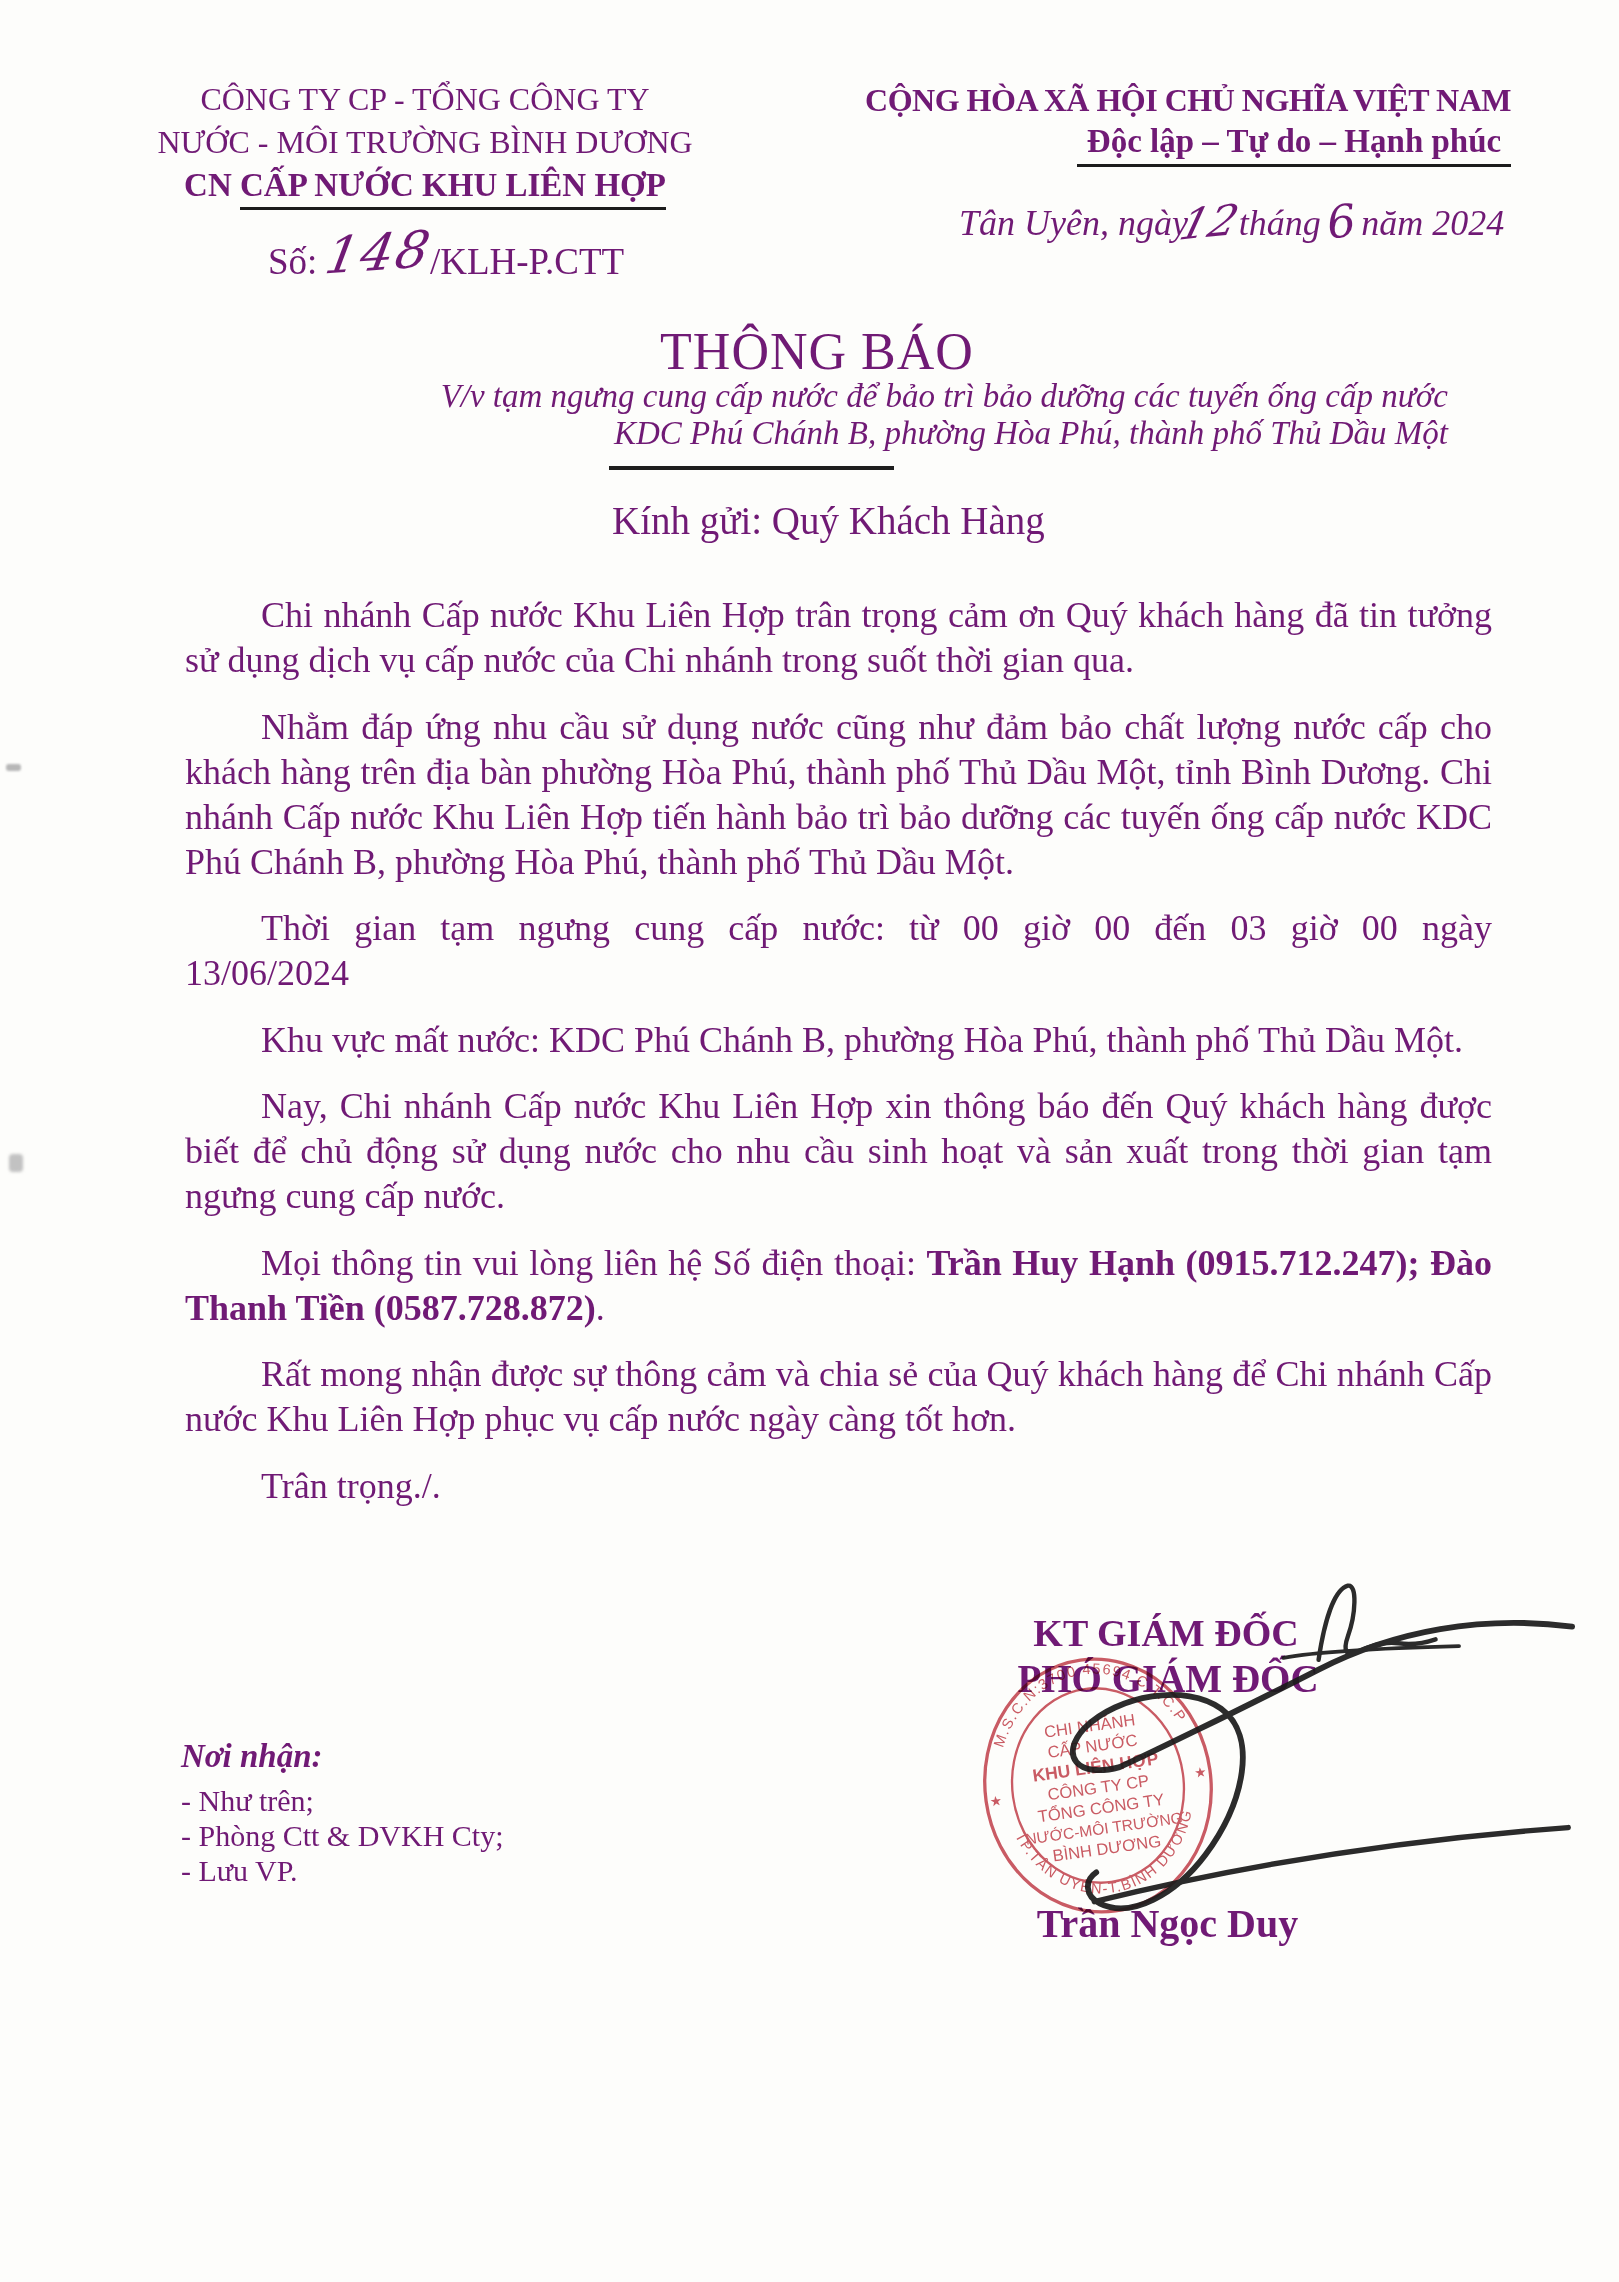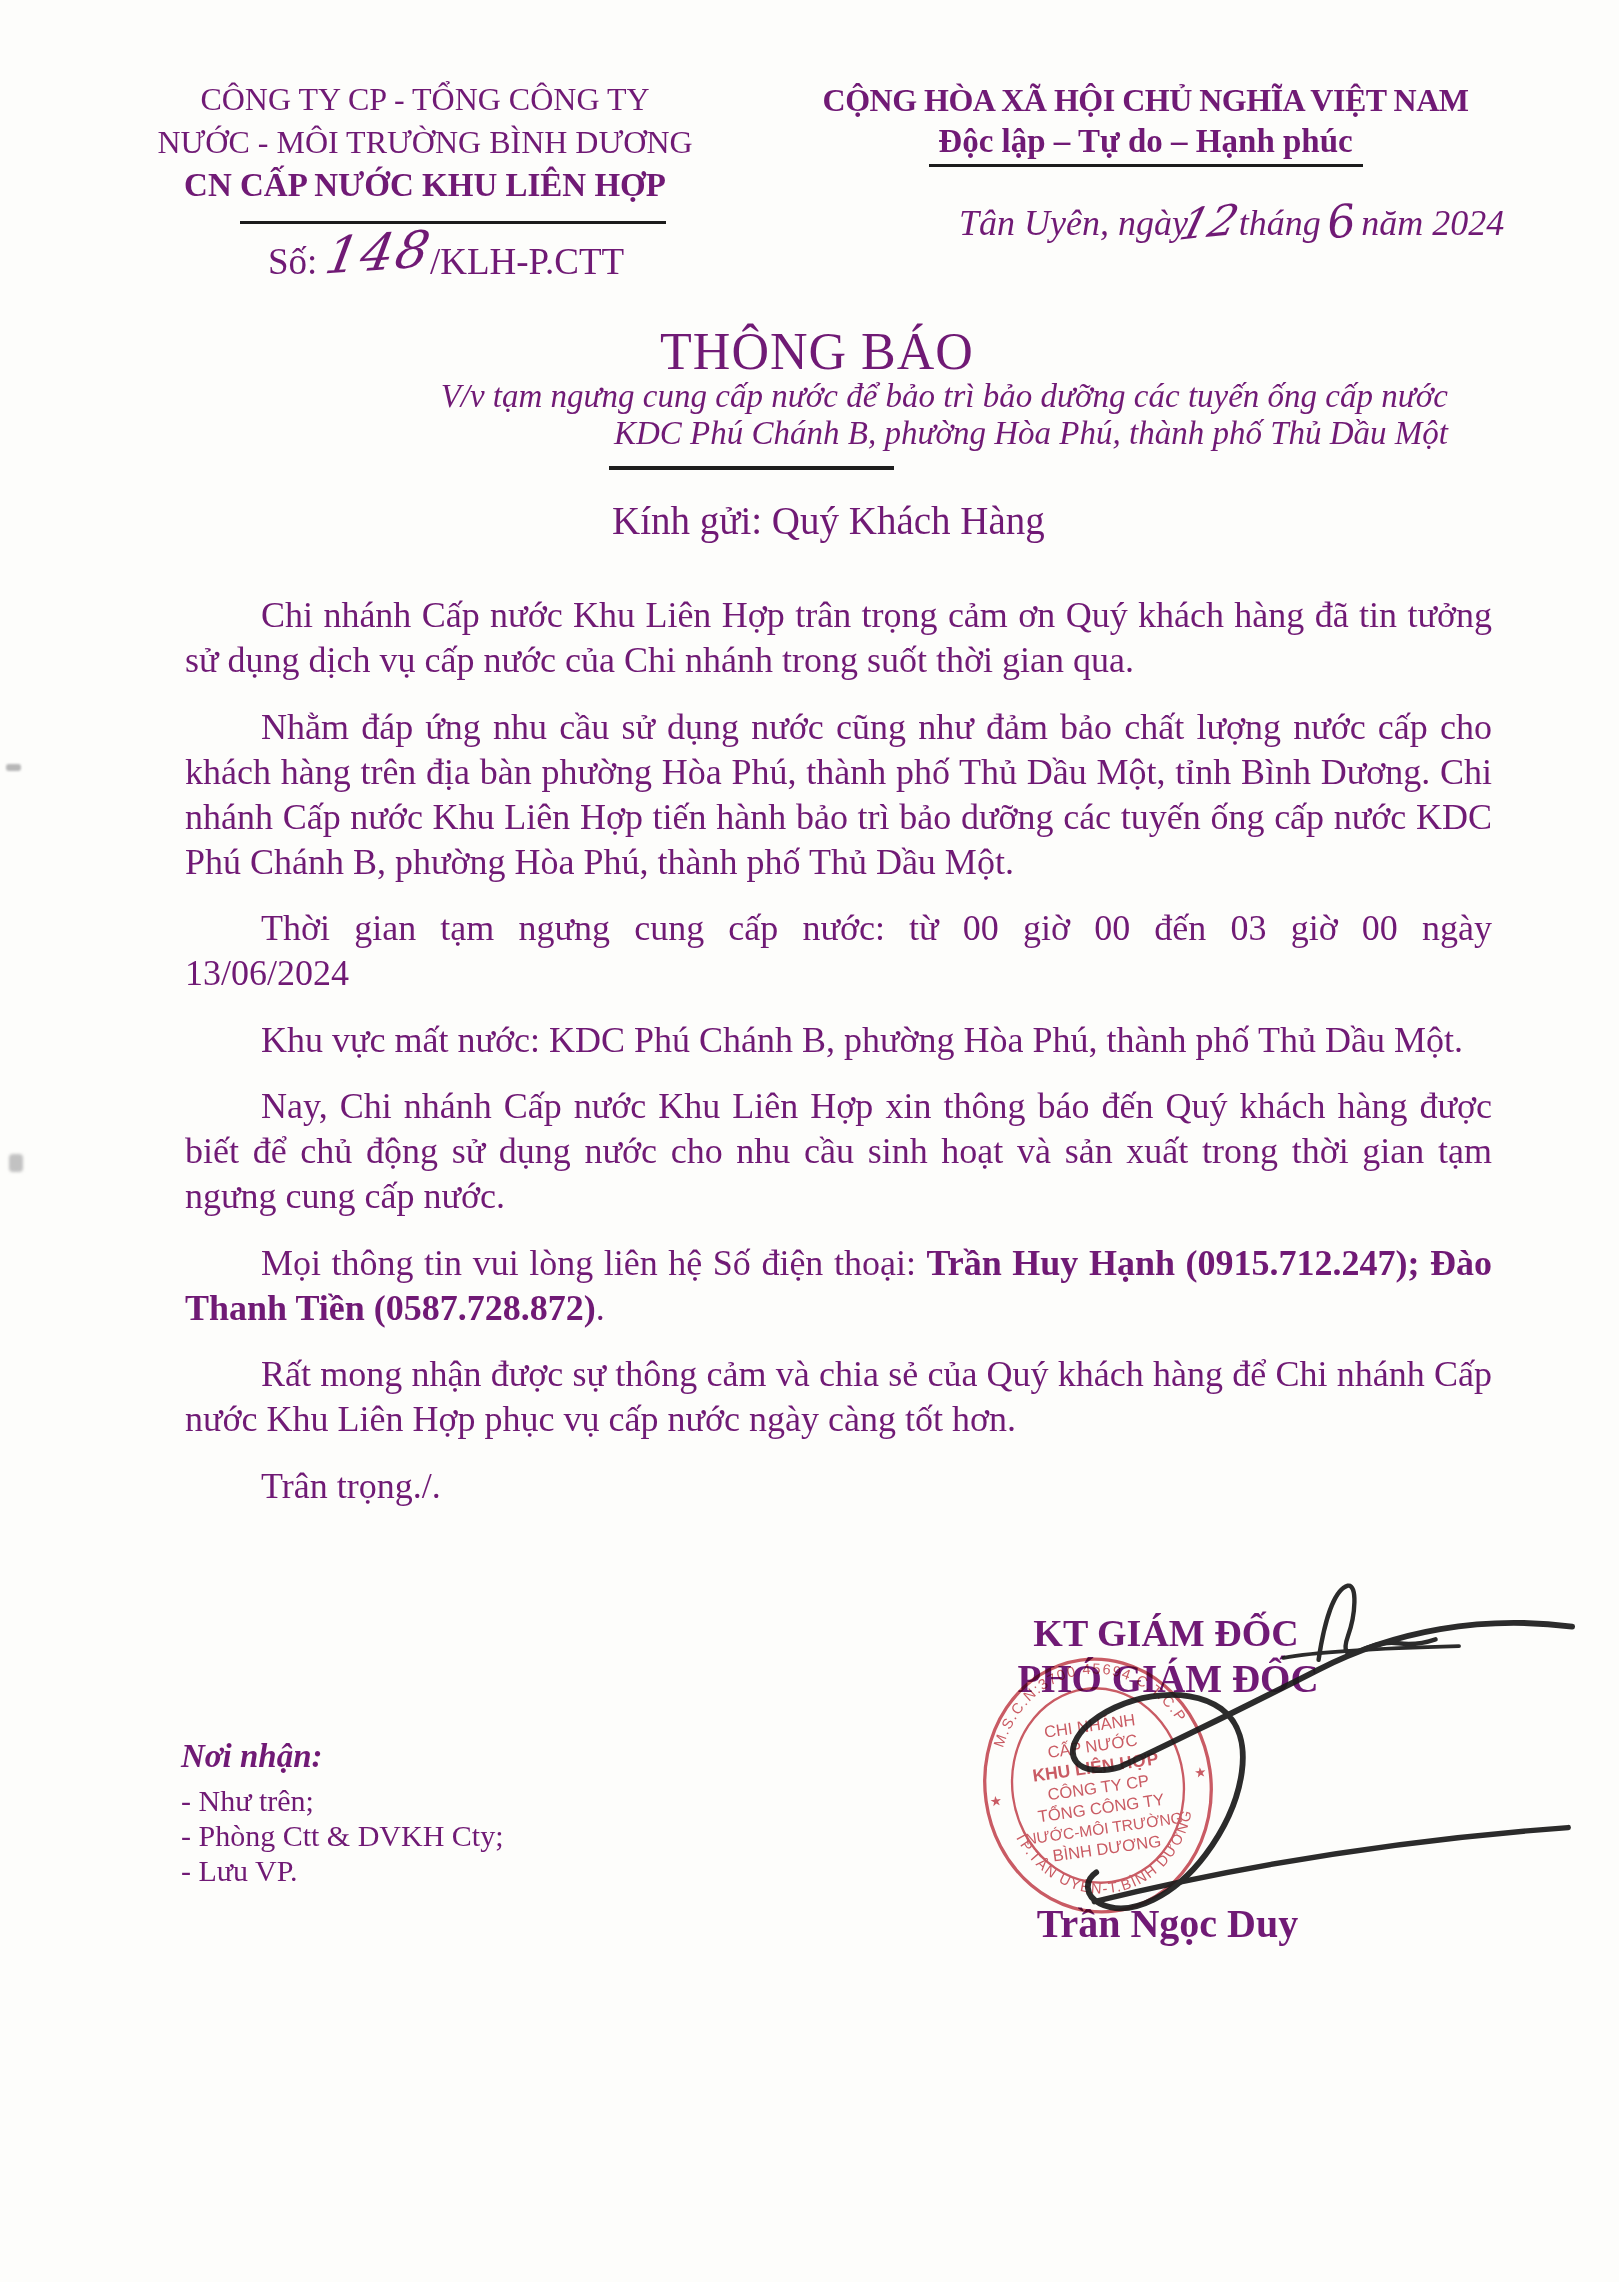--- a/index.html
+++ b/index.html
@@ -5,26 +5,26 @@
   html,body { margin:0; padding:0; background:#8a8a8a; }
   .page {
     position:relative; width:1620px; height:2282px; margin:0 auto;
     background:#fdfdfb; color:#701a75; overflow:hidden;
     font-family:"Liberation Serif","DejaVu Serif",serif;
   }
   
   .hdr-left { position:absolute; left:146px; top:78px; width:558px; text-align:center; }
   .hdr-left .l1, .hdr-left .l2 { font-size:32px; line-height:43px; }
   .hdr-left .l3 { font-size:33px; line-height:43px; font-weight:bold; }
-  .hdr-left .l3 .u { border-bottom:3.9px solid #1c1c1c; padding-bottom:18px; }
+  .hdr-left .l3 .u { border-bottom:3.9px solid #1c1c1c; padding-bottom:4px; }
   .doc-no { position:absolute; left:268px; top:227px; font-size:37px; white-space:nowrap; }
   .hand { font-family:"DejaVu Serif",serif; font-style:italic; display:inline-block; }
   .doc-no .hand { font-size:51px; transform:skewX(-14deg) rotate(-4deg); letter-spacing:2px; position:relative; top:-3.9px; }
 
-  .hdr-right { position:absolute; left:780px; top:80px; width:731px; text-align:center; }
+  .hdr-right { position:absolute; left:780px; top:80px; width:731px; text-align:right; }
   .hdr-right .r1 { font-size:32px; font-weight:bold; line-height:41px; letter-spacing:-0.5px; }
   .hdr-right .r2 { font-size:33px; font-weight:bold; display:inline-block;
                    border-bottom:3.9px solid #1c1c1c; padding:0 9.8px 3.9px 9.8px; margin-top:2px; }
   .date-line { position:absolute; left:959px; top:193px; font-size:36px; font-style:italic; white-space:nowrap; }
   .date-line .hand { font-size:43px; position:relative; top:2px; }
   .date-line .day   { transform:skewX(-20deg) rotate(-6deg); margin:0 2px 0 -5.9px; }
   .date-line .month { transform:rotate(-6deg); margin:0 5.9px; font-size:45px; }
 
   
   .doc-title { position:absolute; left:505px; top:322px; width:624px; text-align:center;

